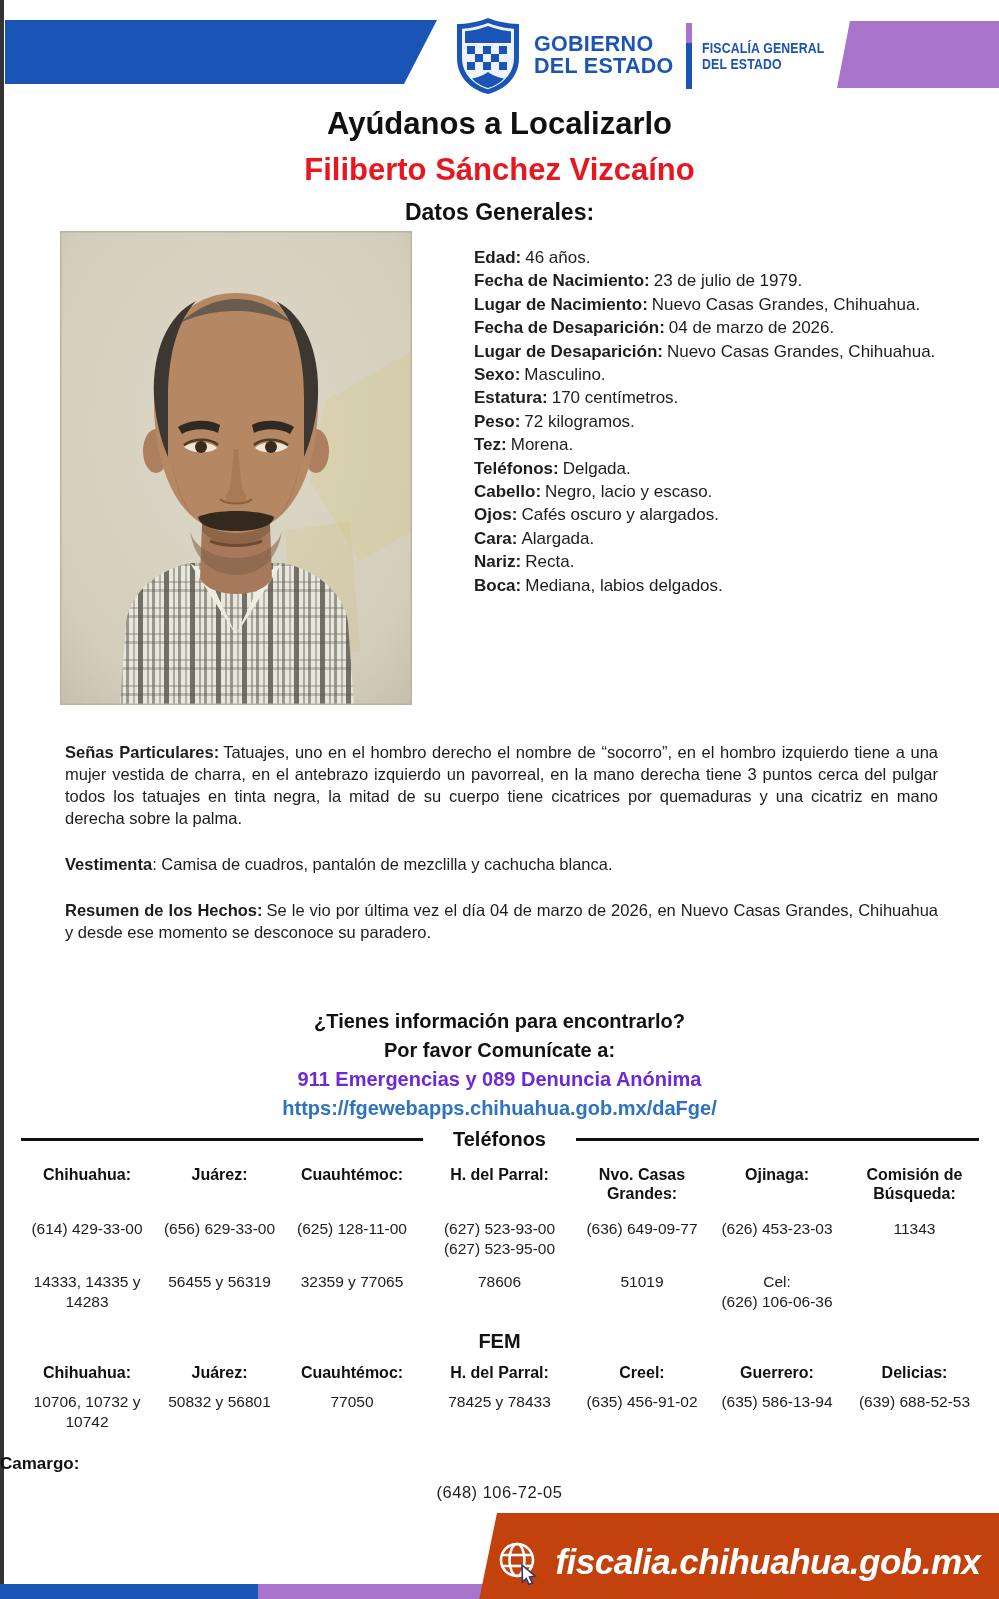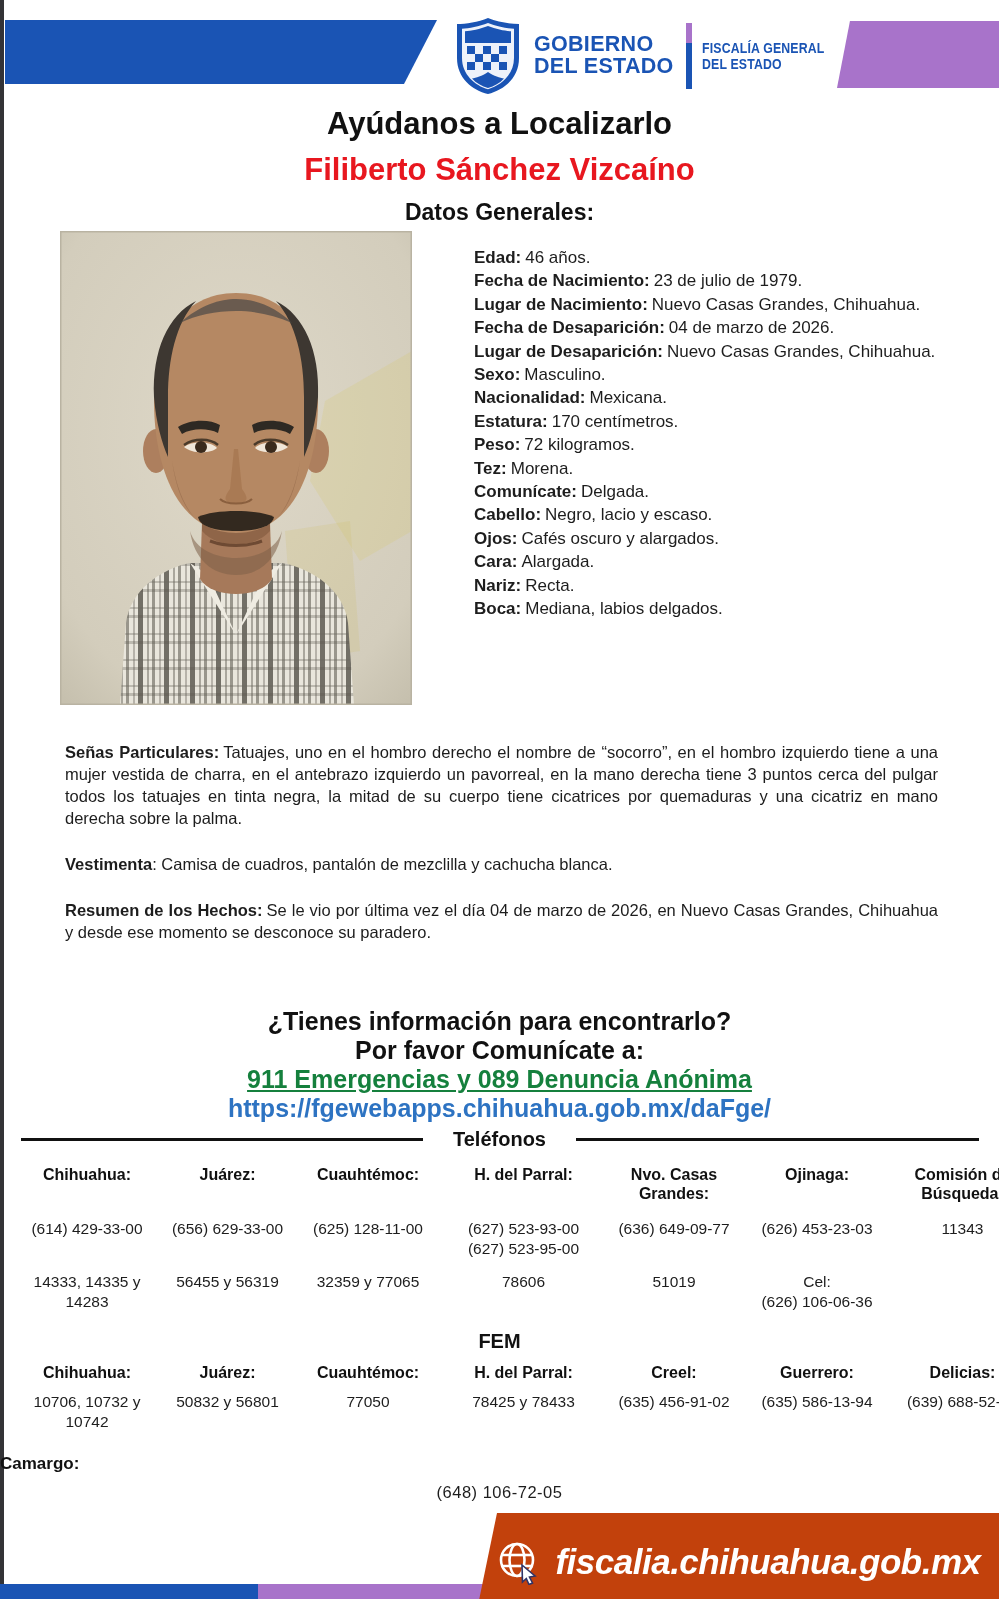--- a/index.html
+++ b/index.html
@@ -41,31 +41,31 @@
   
   .paragraphs { position:absolute; left:65px; top:741px; width:873px; }
   .para { font-size:16.5px; line-height:22px; text-align:justify; color:#1d1d1d; }
   .para + .para { margin-top:22px; }
   .para-label { font-weight:bold; margin-right:4px; }
   .para.vestimenta { margin-top:24px; }
   .para.resumen { margin-top:24px; }
 
   
   .contact { position:absolute; top:1007px; left:0; width:100%; text-align:center; }
-  .contact-line { font-size:25px; font-weight:bold; line-height:29px; color:#111; }
-  .contact-line.red { color:#15803d;text-decoration:underline; }
+  .contact-line { font-size:20px; font-weight:bold; line-height:29px; color:#111; }
+  .contact-line.red { color:#6d28d9; }
   .contact-line.link { color:#2d73c2; }
 
   
   .phones-section { position:absolute; top:1128px; left:0; width:100%; }
   .tel-heading-row { display:flex; align-items:center; justify-content:center; width:958px; margin:0 auto; }
   .tel-rule { flex:1; height:3px; background:#111; }
   .tel-title { padding:0 30px; font-size:20px; font-weight:bold; color:#111; }
   .ph-grid { display:grid; grid-template-columns:145px 120px 145px 150px 135px 135px 140px;
-    width:970px; margin:14px auto 0 auto; column-gap:0;gap:8px; }
+    width:970px; margin:14px auto 0 auto; column-gap:0; }
   .ph-grid.values { margin-top:16px; }
   .ph-grid.values2 { margin-top:13px; }
   .ph-head { font-weight:bold; font-size:16px; text-align:center; white-space:pre-line; line-height:19px; color:#111; }
   .ph-cell { font-size:15.5px; text-align:center; white-space:pre-line; line-height:20px; color:#1d1d1d; }
 
   .fem-title { margin-top:18px; text-align:center; font-size:20px; font-weight:bold; color:#111; }
   .fem-heads { margin-top:10px; }
   .fem-vals { margin-top:10px; }
   .camargo-head { margin-top:22px; font-size:17px; font-weight:bold; color:#111; }
   .camargo-phone { margin-top:9px; text-align:center; font-size:16.5px; letter-spacing:.5px; color:#1d1d1d; }
@@ -184,25 +184,24 @@
     <rect x="0" y="0" width="352" height="474" fill="none" stroke="#b9b3a2" stroke-width="3"></rect>
   </svg>
 
   <div class="details">
     <div class="detail-row"><span class="detail-label">Edad:</span><span>46 años.</span></div>
     <div class="detail-row"><span class="detail-label">Fecha de Nacimiento:</span><span>23 de julio de 1979.</span></div>
     <div class="detail-row"><span class="detail-label">Lugar de Nacimiento:</span><span>Nuevo Casas Grandes, Chihuahua.</span></div>
     <div class="detail-row"><span class="detail-label">Fecha de Desaparición:</span><span>04 de marzo de 2026.</span></div>
     <div class="detail-row"><span class="detail-label">Lugar de Desaparición:</span><span>Nuevo Casas Grandes, Chihuahua.</span></div>
     <div class="detail-row"><span class="detail-label">Sexo:</span><span>Masculino.</span></div>
-    <div class="detail-row"><span class="detail-label">Nacionalidad:</span><span>Mexicana.</span></div>
     <div class="detail-row"><span class="detail-label">Estatura:</span><span>170 centímetros.</span></div>
     <div class="detail-row"><span class="detail-label">Peso:</span><span>72 kilogramos.</span></div>
     <div class="detail-row"><span class="detail-label">Tez:</span><span>Morena.</span></div>
-    <div class="detail-row"><span class="detail-label">Comunícate:</span><span>Delgada.</span></div>
+    <div class="detail-row"><span class="detail-label">Teléfonos:</span><span>Delgada.</span></div>
     <div class="detail-row"><span class="detail-label">Cabello:</span><span>Negro, lacio y escaso.</span></div>
     <div class="detail-row"><span class="detail-label">Ojos:</span><span>Cafés oscuro y alargados.</span></div>
     <div class="detail-row"><span class="detail-label">Cara:</span><span>Alargada.</span></div>
     <div class="detail-row"><span class="detail-label">Nariz:</span><span>Recta.</span></div>
     <div class="detail-row"><span class="detail-label">Boca:</span><span>Mediana, labios delgados.</span></div>
   </div>
 
   <div class="paragraphs">
     <div class="para">
       <span class="para-label">Señas Particulares:</span><span>Tatuajes, uno en el hombro derecho el nombre de “socorro”, en el hombro izquierdo tiene a una mujer vestida de charra, en el antebrazo izquierdo un pavorreal, en la mano derecha tiene 3 puntos cerca del pulgar todos los tatuajes en tinta negra, la mitad de su cuerpo tiene cicatrices por quemaduras y una cicatriz en mano derecha sobre la palma.</span>

